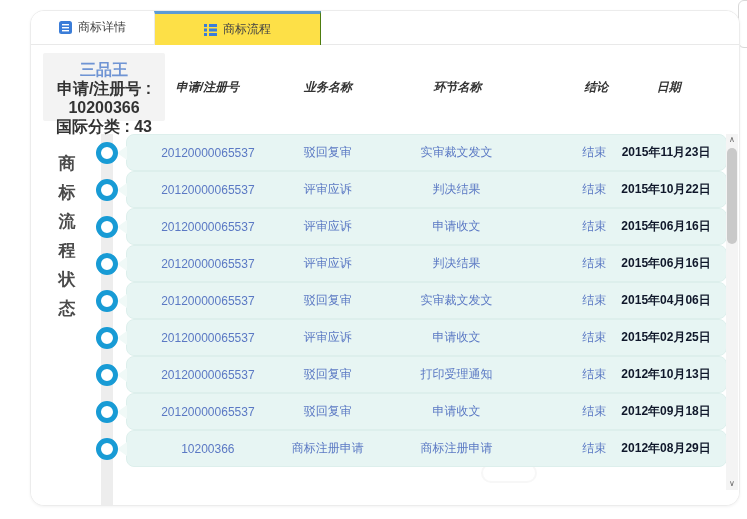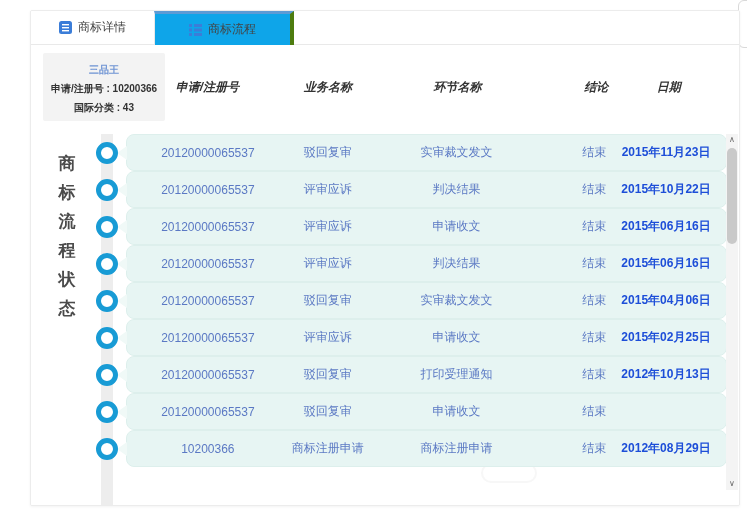--- a/index.html
+++ b/index.html
@@ -6,42 +6,42 @@
   html,body { background:#fff; }
   body { font-family:"Liberation Sans","DejaVu Sans",sans-serif; }
 
   .page { position:relative; width:747px; height:519px; background:#fff; overflow:hidden; }
 
   
   .corner-box { position:absolute; left:738px; top:0; width:52px; height:48px;
     background:#fff; border:1px solid #d9d9d9; border-radius:6px; }
 
   .panel { position:absolute; left:30px; top:10px; width:710px; height:496px;
-    background:#fff; border:1px solid #ececec; border-radius:2px;
+    background:#fff; border:1px solid #ececec; border-radius:14px;
     box-shadow:0 1px 3px rgba(0,0,0,0.05); overflow:hidden; }
 
   
   .tabbar { display:flex; align-items:stretch; height:34px; border-bottom:1px solid #e9e9e9; background:#fff; }
   .tab { width:123px; display:flex; align-items:center; justify-content:center; gap:6px;
     font-size:12px; color:#444; cursor:pointer; }
-  .tab.active { width:140px; border-left:1px solid #e9e9e9; border-right:4px solid #4d7c0f;
-    border-top:3px solid #5b9bd5; margin-bottom:-1px; background:#0ea5e9; }
+  .tab.active { width:167px; border-left:1px solid #e9e9e9; border-right:1px solid #4d7c0f;
+    border-top:3px solid #5b9bd5; margin-bottom:-1px; background:#fde047; }
   .tab .ticon { width:13px; height:13px; flex:0 0 13px; }
 
   
   .content { position:absolute; left:0; top:34px; right:0; bottom:0; overflow:hidden; background:#fff; }
 
   .vlabel { position:absolute; left:26px; top:104px; width:20px; text-align:center;
     font-size:17px; line-height:29px; font-weight:700; color:#4b4b4b; letter-spacing:0; }
   .vlabel span { display:block; }
 
   .track { position:absolute; left:70px; top:89px; bottom:0; width:12px; background:#ededed; }
 
   .info-card { position:absolute; left:12px; top:8px; width:122px; height:68px;
-    background:#f3f3f3; border-radius:2px; text-align:center; font-size:10px;
+    background:#f3f3f3; border-radius:2px; text-align:center; font-size:16px;
     color:#333; padding-top:7px; line-height:19px; font-weight:600; }
   .info-card .brand { color:#6f94d4; cursor:pointer; }
 
   .header-cols { position:absolute; left:95px; width:603px; top:8px; height:68px;
     display:flex; align-items:center; font-size:12px; font-weight:700; color:#333;font-style:italic; }
 
   .c1 { width:27%; text-align:center; }
   .c2 { width:13%; text-align:center; }
   .c3 { width:30%; text-align:center; }
   .c4 { width:10%; text-align:right; }
@@ -51,21 +51,21 @@
 
   .prow { position:relative; height:37px; }
   .node { position:absolute; left:65px; top:50%; margin-top:-11px; width:22px; height:22px;
     border-radius:50%; border:5px solid #189bd5; background:#fff; z-index:2; }
   .tail { position:absolute; left:86px; top:50%; margin-top:-7px; width:0; height:0;
     border-top:7px solid transparent; border-bottom:7px solid transparent;
     border-right:10px solid #f0f9f7; z-index:1; }
   .bubble { position:absolute; left:95px; right:12px; height:37px; border-radius:8px;
     background:#e7f5f3; border:1px solid #ddefec; display:flex; align-items:center;
     font-size:12px; color:#5b79c4; }
-  .bubble .date { color:#1d4ed8; font-weight:700; }
+  .bubble .date { color:#0f172a; font-weight:700; }
 
   
   .wm { position:absolute; border:2px solid #f3f3f3; border-radius:12px; opacity:.7; z-index:0; }
 
   
   .scrollbar { position:absolute; right:1px; top:89px; width:12px; height:356px; background:#f4f4f4; }
   .caret { position:absolute; left:0; width:12px; height:12px; color:#666; font-size:8px;
     line-height:12px; text-align:center; cursor:pointer; }
   .caret.up { top:0; }
   .caret.down { bottom:0; }
@@ -218,20 +218,21 @@
     </div>
   </div>
           <div class="prow">
     <span class="node"></span>
     <span class="tail"></span>
     <div class="bubble">
       <span class="c1">20120000065537</span>
       <span class="c2">驳回复审</span>
       <span class="c3">申请收文</span>
       <span class="c4">结束</span>
+      <span class="c5 date">2012年09月18日</span>
     </div>
   </div>
           <div class="prow">
     <span class="node"></span>
     <span class="tail"></span>
     <div class="bubble">
       <span class="c1">10200366</span>
       <span class="c2">商标注册申请</span>
       <span class="c3">商标注册申请</span>
       <span class="c4">结束</span>

